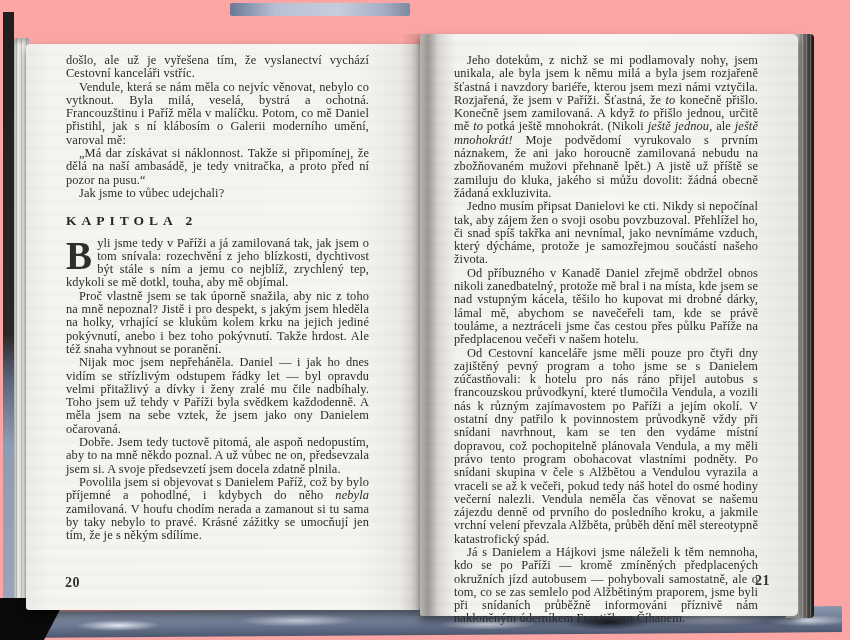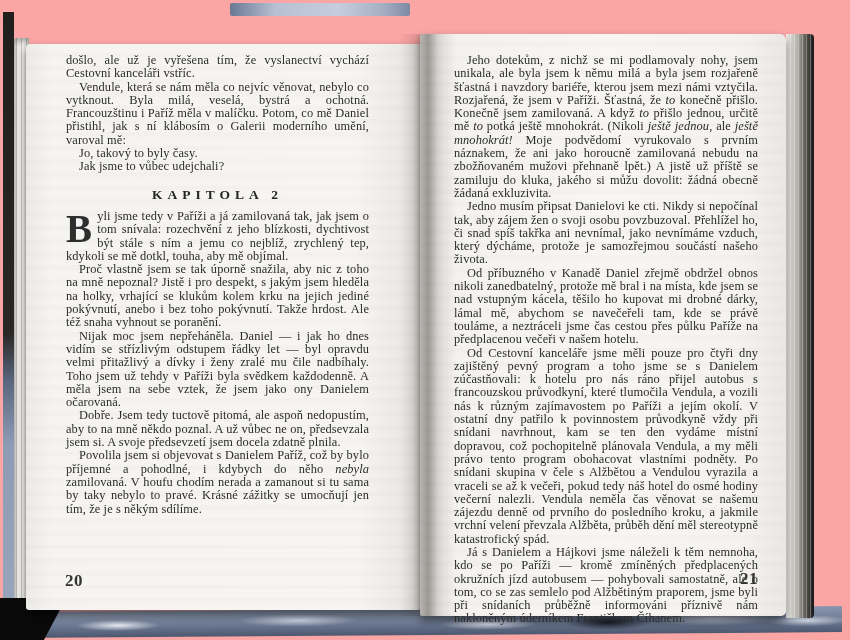--- a/index.html
+++ b/index.html
@@ -51,20 +51,21 @@
   .page{position:absolute;z-index:2;box-shadow:0 5px 9px rgba(0,0,0,.5);}
   .page-left{
     left:26px;top:44px;width:394px;height:566px;
     border-radius:4px 2px 2px 3px;
     background:linear-gradient(90deg,#eceae6 0px,#f5f4f1 26px,#f6f5f2 330px,#e6e4e0 394px);
   }
   .page-right{
     left:420px;top:34px;width:366px;height:582px;
     border-radius:2px 6px 5px 2px;
     background:linear-gradient(90deg,#dcd9d5 0px,#f3f2ef 24px,#f7f6f3 190px,#f4f3f0 320px,#eae8e4 366px);
+    padding-left:12px;
   }
   .showthrough{
     position:absolute;inset:0;z-index:0;pointer-events:none;opacity:.5;
     background:repeating-linear-gradient(180deg, transparent 0 8.5px, rgba(110,110,112,.05) 8.5px 13.3px);
   }
   .gutter-shadow{
     position:absolute;left:400px;top:34px;width:56px;height:582px;z-index:4;pointer-events:none;
     background:linear-gradient(90deg, rgba(0,0,0,0) 0%, rgba(55,50,45,.16) 32%, rgba(38,34,30,.38) 50%, rgba(55,50,45,.13) 68%, rgba(0,0,0,0) 100%);
   }
   
@@ -72,30 +73,30 @@
     position:absolute;z-index:1;
     color:#2b2b2b;font-size:12.4px;line-height:13.3px;
     text-align:justify;letter-spacing:.1px;
   }
   .text-left{left:40px;top:10px;width:303px;}
   .text-right{left:34px;top:20px;width:304px;}
   .para{margin:0;}
   .para.indent{text-indent:13px;}
   .para em{font-style:italic;}
   .chapter-heading{
-    text-align:center;font-weight:bold;font-size:13.5px;
+    text-align:left;font-weight:bold;font-size:13.5px;
     letter-spacing:5px;margin:14px 0 9px 0;color:#262626;
     white-space:nowrap;
   }
   .dropcap{
     float:left;font-weight:bold;font-size:39px;line-height:34px;
     margin:2px 5px 0 0;color:#2e2e2e;
   }
   .folio{
-    position:absolute;z-index:1;font-weight:bold;font-size:17px;color:#333;
+    position:absolute;z-index:1;font-weight:bold;font-size:14px;color:#333;
     letter-spacing:.5px;
   }
   .folio-left{left:39px;bottom:19px;}
   .folio-right{right:28px;bottom:27px;}
 </style>
 </head>
 <body>
 
 <div class="scan">
   <div class="spine-top"></div>
@@ -103,21 +104,21 @@
   <div class="edges-left"></div>
   <div class="cover-bottom"></div>
   <div class="corner-bl"></div>
   <div class="edges-right"></div>
 
   <div class="page page-left">
     <div class="showthrough"></div>
     <div class="text-block text-left">
         <p class="para"><span>došlo, ale už je vyřešena tím, že vyslanectví vychází Cestovní kanceláři vstříc.</span></p>
         <p class="para indent"><span>Vendule, která se nám měla co nejvíc věnovat, nebylo co vytknout. Byla milá, veselá, bystrá a ochotná. Francouzštinu i Paříž měla v malíčku. Potom, co mě Daniel přistihl, jak s ní klábosím o Galerii moderního umění, varoval mě:</span></p>
-        <p class="para indent"><span>Jo, takový to byly časy.</span></p>
+        <p class="para indent"><span>„Má dar získávat si náklonnost. Takže si připomínej, že dělá na naší ambasádě, je tedy vnitračka, a proto před ní pozor na pusu.“</span></p>
         <p class="para indent"><span>Jak jsme to vůbec udejchali?</span></p>
         <div class="chapter-heading">KAPITOLA 2</div>
         <p class="para"><span class="dropcap">B</span><span>yli jsme tedy v Paříži a já zamilovaná tak, jak jsem o tom snívala: rozechvění z jeho blízkosti, dychtivost být stále s ním a jemu co nejblíž, zrychlený tep, kdykoli se mě dotkl, touha, aby mě objímal.</span></p>
         <p class="para indent"><span>Proč vlastně jsem se tak úporně snažila, aby nic z toho na mně nepoznal? Jistě i pro despekt, s jakým jsem hleděla na holky, vrhající se klukům kolem krku na jejich jediné pokývnutí, anebo i bez toho pokývnutí. Takže hrdost. Ale též snaha vyhnout se poranění.</span></p>
         <p class="para indent"><span>Nijak moc jsem nepřeháněla. Daniel — i jak ho dnes vidím se střízlivým odstupem řádky let — byl opravdu velmi přitažlivý a dívky i ženy zralé mu čile nadbíhaly. Toho jsem už tehdy v Paříži byla svědkem každodenně. A měla jsem na sebe vztek, že jsem jako ony Danielem očarovaná.</span></p>
         <p class="para indent"><span>Dobře. Jsem tedy tuctově pitomá, ale aspoň nedopustím, aby to na mně někdo poznal. A už vůbec ne on, předsevzala jsem si. A svoje předsevzetí jsem docela zdatně plnila.</span></p>
         <p class="para indent"><span>Povolila jsem si objevovat s Danielem Paříž, což by bylo příjemné a pohodlné, i kdybych do něho </span><em>nebyla</em><span> zamilovaná. V houfu chodím nerada a zamanout si tu sama by taky nebylo to pravé. Krásné zážitky se umocňují jen tím, že je s někým sdílíme.</span></p>
       </div>
     <div class="folio folio-left">20</div>
   </div>

